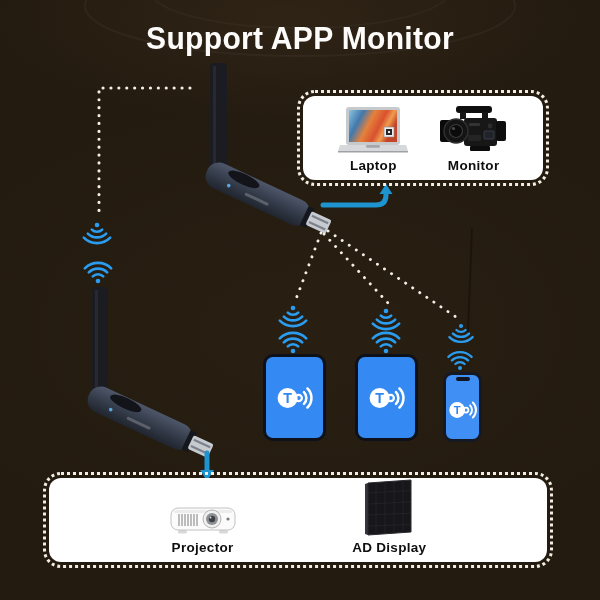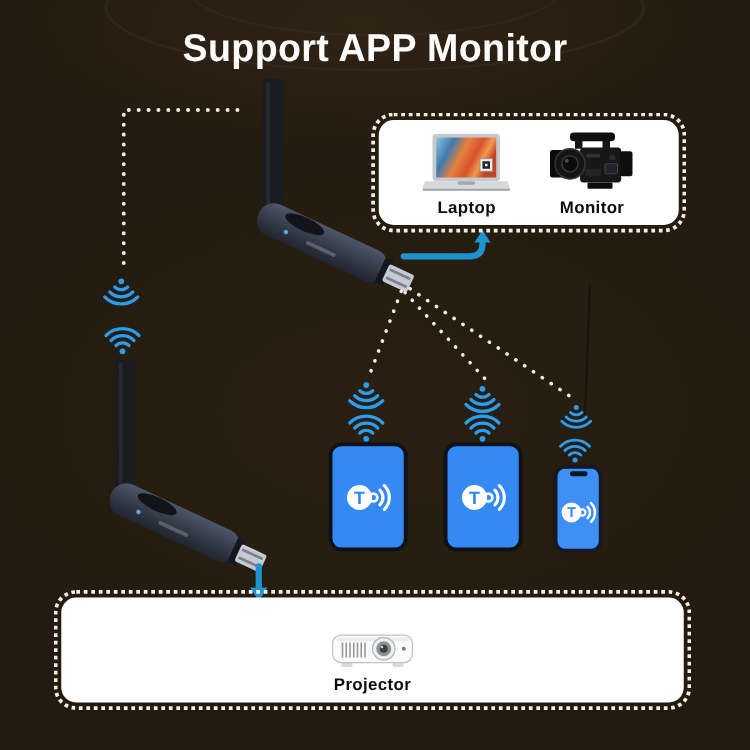--- a/index.html
+++ b/index.html
@@ -229,16 +229,33 @@
             <line x1="27" y1="13" x2="27" y2="25"></line>
           </g>
           <circle cx="42" cy="18" r="9" fill="#f0f0f0" stroke="#b5b5b5" stroke-width="1"></circle>
           <circle cx="42" cy="18" r="6" fill="#8d9094"></circle>
           <circle cx="42" cy="18" r="3.2" fill="#3c3f44"></circle>
           <circle cx="40.5" cy="16.5" r="1" fill="#d9dadc"></circle>
           <circle cx="58" cy="18" r="1.6" fill="#7a7a7a"></circle>
         </svg>
         <div class="item-label">Projector</div>
       </div>
+      <div class="panel-item">
+        <svg width="50" height="58" viewBox="0 0 50 58">
+          <polygon points="1,5 4,4 4,56 1,55" fill="#35353d"></polygon>
+          <polygon points="4,4 47,1 47,53 4,56" fill="#17171b" stroke="#2b2b31" stroke-width="1"></polygon>
+          <g stroke="#24242a" stroke-width="0.8">
+            <line x1="12" y1="3.5" x2="12" y2="55.4"></line>
+              <line x1="21" y1="2.9" x2="21" y2="54.8"></line>
+            <line x1="30" y1="2.3" x2="30" y2="54.1"></line>
+              <line x1="39" y1="1.6" x2="39" y2="53.5"></line>
+            <line x1="4" y1="14" x2="47" y2="11.5"></line>
+              <line x1="4" y1="25" x2="47" y2="22.8"></line>
+            <line x1="4" y1="36" x2="47" y2="34.2"></line>
+              <line x1="4" y1="47" x2="47" y2="45.5"></line>
+          </g>
+        </svg>
+        <div class="item-label">AD Display</div>
+      </div>
     </div>
   </div>
 
 </div>
 
 </body></html>

